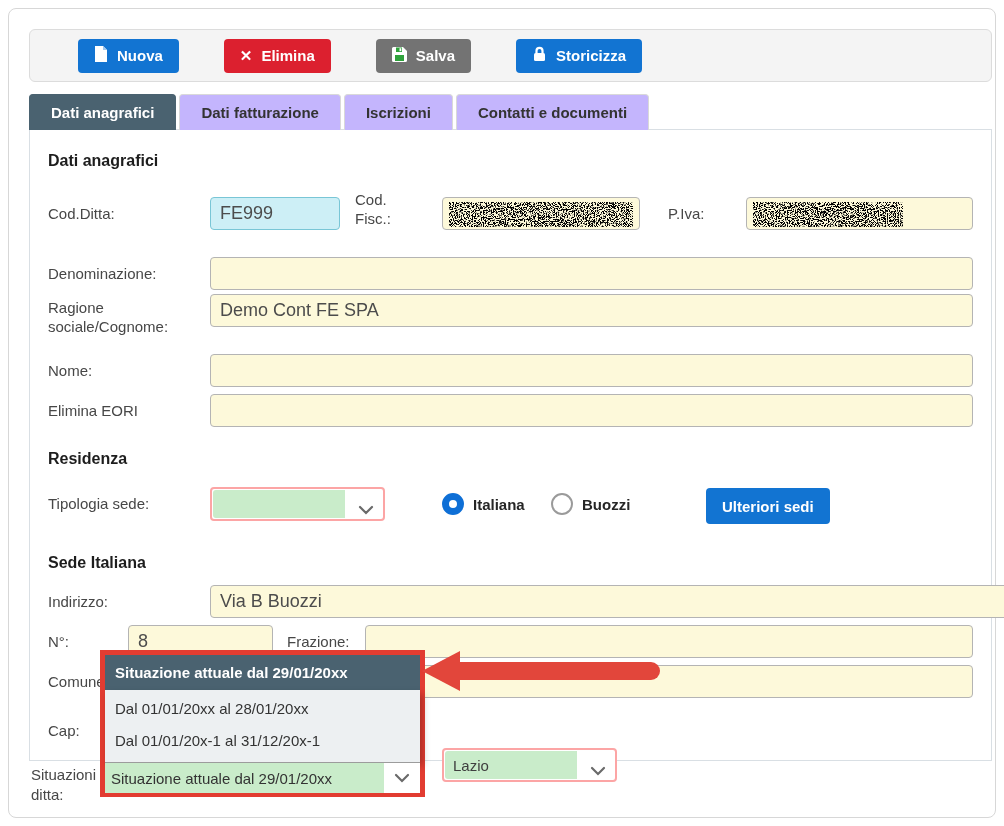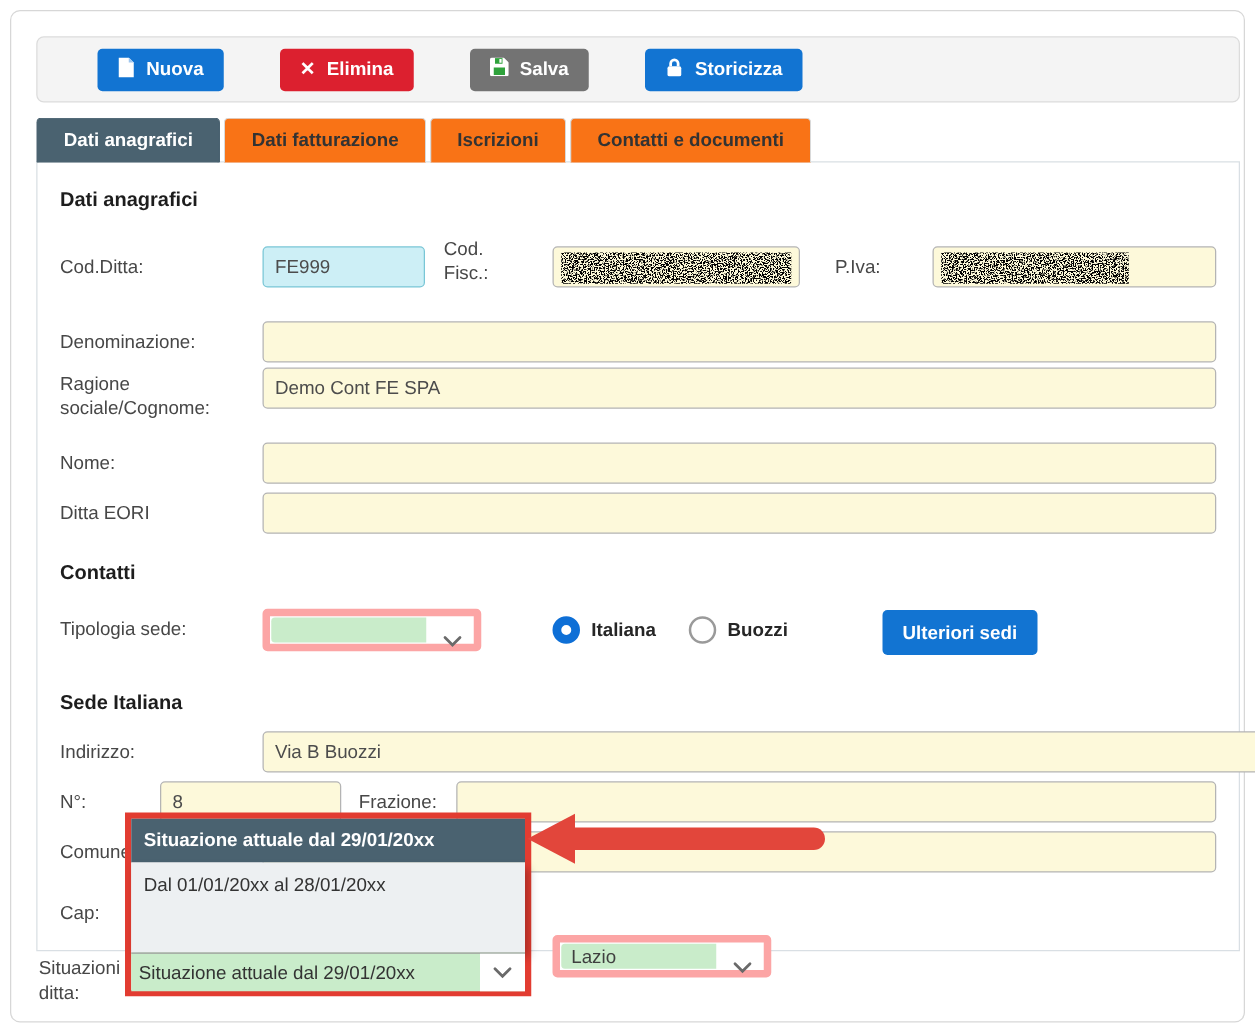--- a/index.html
+++ b/index.html
@@ -13,34 +13,34 @@
   .toolbar{left:20px;top:20px;width:963px;height:53px;background:#f4f4f4;border:1px solid #dcdcdc;border-radius:6px;display:flex;align-items:center;padding:0 12px;gap:9px;}
   .btn{display:inline-flex;align-items:center;gap:9px;height:34px;padding:0 16px;border-radius:4px;color:#fff;font-weight:bold;font-size:15px;border:none;cursor:pointer;margin-left:36px;}
   .btn-blue{background:#1274d2;}
   .btn-red{background:#dc202f;}
   .btn-green{background:#737373;}
   .btn .x-glyph{font-weight:900;font-size:15px;line-height:1;}
 
   
   .tabbar{left:20px;top:85px;height:36px;display:flex;gap:3px;z-index:5;}
   .tab{display:flex;align-items:center;padding:0 21px;font-weight:bold;font-size:15px;border-radius:4px 4px 0 0;}
-  .tab-inactive{background:#f97316;border:1px solid #d9d9d9;border-bottom:none;color:#333;}
+  .tab-inactive{background:#c4b5fd;border:1px solid #d9d9d9;border-bottom:none;color:#333;}
   .tab-active{background:#4a6270;color:#fff;border:1px solid #4a6270;border-bottom:none;}
 
   
   .panel{left:20px;top:120px;width:963px;height:632px;border:1px solid #d9dfe4;background:#fff;}
   .sec-title{font-weight:bold;font-size:16px;color:#1d1d1d;}
   .lbl{color:#474747;line-height:19px;}
-  .field{border:1px solid #b4b4b4;border-radius:4px;background:#fdf9da;height:33px;padding:0 9px;font-size:15px;color:#4c4c4c;font-family:"Liberation Sans",sans-serif;outline:none;}
+  .field{border:1px solid #b4b4b4;border-radius:4px;background:#fdf9da;height:33px;padding:0 9px;font-size:18px;color:#4c4c4c;font-family:"Liberation Sans",sans-serif;outline:none;}
   .field-blue{background:#cdeff6;border-color:#79c6d6;}
   .redacted{border:1px solid #b4b4b4;border-radius:4px;background:#fdf9da;height:33px;overflow:hidden;}
   .noise-rect{display:block;margin:4px 0 0 6px;}
 
   
-  .sel{border:6px solid #fca5a5;border-radius:4px;background:#fff;height:34px;position:relative;cursor:pointer;}
+  .sel{border:2px solid #fca5a5;border-radius:4px;background:#fff;height:34px;position:relative;cursor:pointer;}
   .sel .fill{position:absolute;left:1px;top:1px;bottom:1px;right:38px;background:#c9ecca;border-radius:3px 0 0 3px;display:flex;align-items:center;padding-left:8px;color:#3f3f3f;}
   .sel .chev{position:absolute;right:9px;top:12px;}
 
   
   .radio{width:22px;height:22px;border-radius:50%;background:#fff;}
   .radio-on{border:7px solid #0e6fd6;}
   .radio-off{border:2px solid #9a9a9a;}
   .radio-lbl{font-weight:bold;color:#262626;}
 
   
@@ -143,24 +143,24 @@
 
     <div class="abs lbl" style="left:18px;top:134px">Denominazione:</div>
     <input class="abs field" style="left: 180px; top: 127px; width: 763px;" readonly="" value="">
 
     <div class="abs lbl" style="left:18px;top:168px;width:152px">Ragione sociale/Cognome:</div>
     <input class="abs field" style="left: 180px; top: 164px; width: 763px;" readonly="" value="Demo Cont FE SPA">
 
     <div class="abs lbl" style="left:18px;top:231px">Nome:</div>
     <input class="abs field" style="left: 180px; top: 224px; width: 763px;" readonly="" value="">
 
-    <div class="abs lbl" style="left:18px;top:271px">Ditta EORI</div>
+    <div class="abs lbl" style="left:18px;top:271px">Elimina EORI</div>
     <input class="abs field" style="left: 180px; top: 264px; width: 763px;" readonly="" value="">
 
-    <div class="abs sec-title" style="left:18px;top:320px">Contatti</div>
+    <div class="abs sec-title" style="left:18px;top:320px">Residenza</div>
 
     <div class="abs lbl" style="left:18px;top:364px">Tipologia sede:</div>
     <div class="abs sel" style="left:180px;top:357px;width:175px">
       <div class="fill"></div>
       <span class="chev"><svg width="16" height="10" viewBox="0 0 16 10">
             <path d="M2 2l6 6 6-6" stroke="#6a6a6a" stroke-width="2.2" fill="none" stroke-linecap="round"></path>
           </svg></span>
     </div>
     <div class="abs radio radio-on" style="left:412px;top:363px"></div>
     <div class="abs radio-lbl" style="left:443px;top:366px">Italiana</div>
@@ -195,20 +195,21 @@
 
   <div class="abs situazioni-lbl">Situazioni ditta:</div>
 
 </div>
 
 <div class="abs dd-header">
   <span>Situazione attuale dal 29/01/20xx</span>
 </div>
 <div class="abs dd-list">
   <div class="dd-item" style="top:10px">Dal 01/01/20xx al 28/01/20xx</div>
+  <div class="dd-item" style="top:42px">Dal 01/01/20x-1 al 31/12/20x-1</div>
 </div>
 <div class="abs dd-select">
   <span>Situazione attuale dal 29/01/20xx</span>
   <span class="chevbox">
       <svg width="16" height="10" viewBox="0 0 16 10">
         <path d="M2 2l6 6 6-6" stroke="#6a6a6a" stroke-width="2.2" fill="none" stroke-linecap="round"></path>
       </svg>
     </span>
 </div>
 <div class="abs red-frame"></div>

